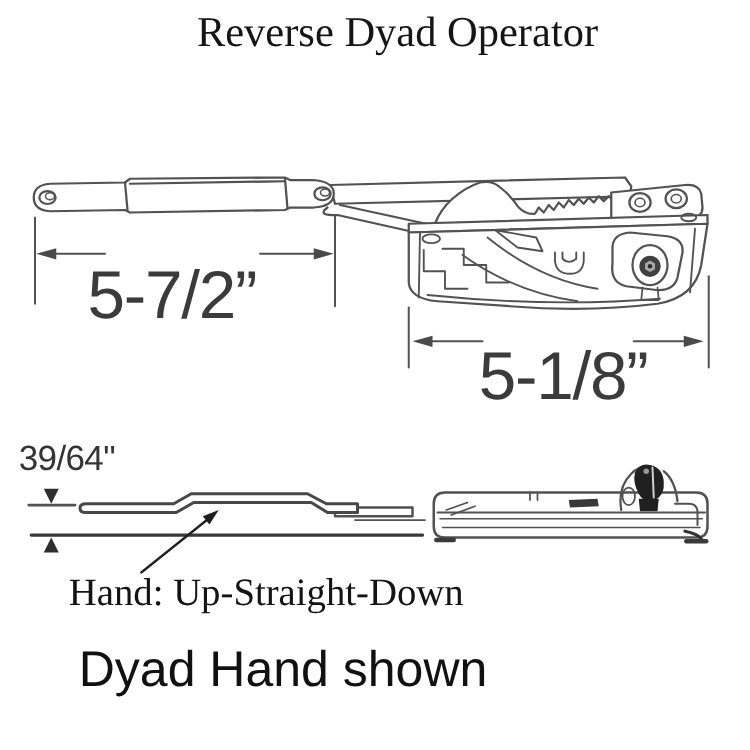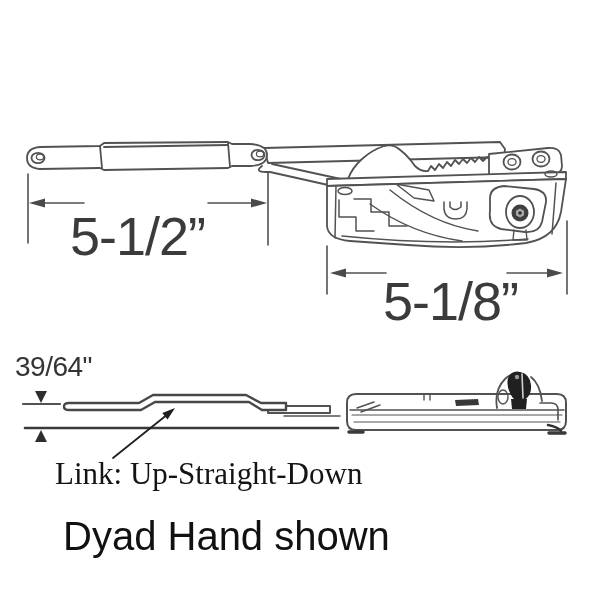--- a/index.html
+++ b/index.html
@@ -164,23 +164,24 @@
         </g>
       </g>
 
       <g stroke="#1f1f1f">
         <path d="M 113,458 L 168,414" stroke-width="1.8"></path>
         <polygon points="175,408 167.5,419.5 162.3,412.9" fill="#1f1f1f" stroke="none"></polygon>
       </g>
     </g>
   </svg>
 
+  <div class="txt title">Reverse Dyad Operator</div>
 
-  <div class="txt dim-big" style="left:70px;top:209px;">5-1/2”</div>
+  <div class="txt dim-big" style="left:70px;top:209px;">5-7/2”</div>
 
   <div class="txt dim-big" style="left:383px;top:274px;">5-1/8”</div>
 
   <div class="txt dim-small" style="left:15px;top:353px;">39/64"</div>
 
-  <div class="txt serif-note" style="left:55px;top:458px;">Link: Up-Straight-Down</div>
+  <div class="txt serif-note" style="left:55px;top:458px;">Hand: Up-Straight-Down</div>
 
   <div class="txt footer-note" style="left:63px;top:516px;">Dyad Hand shown</div>
 </div>
 
 </body></html>

